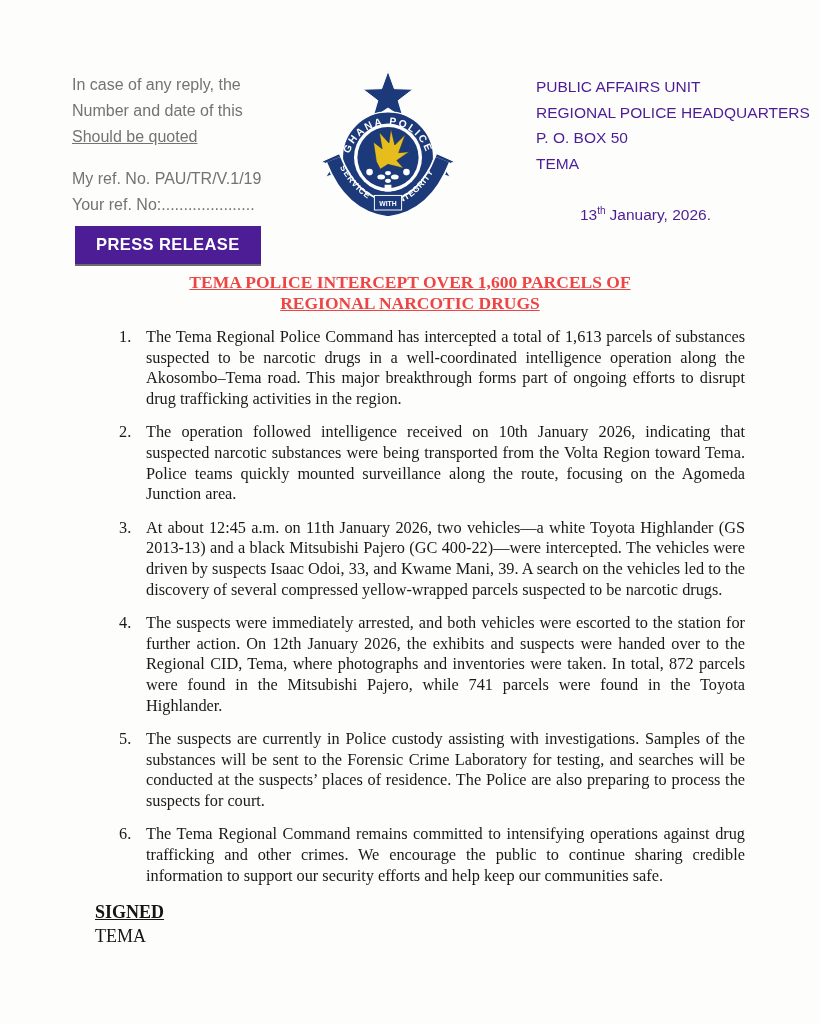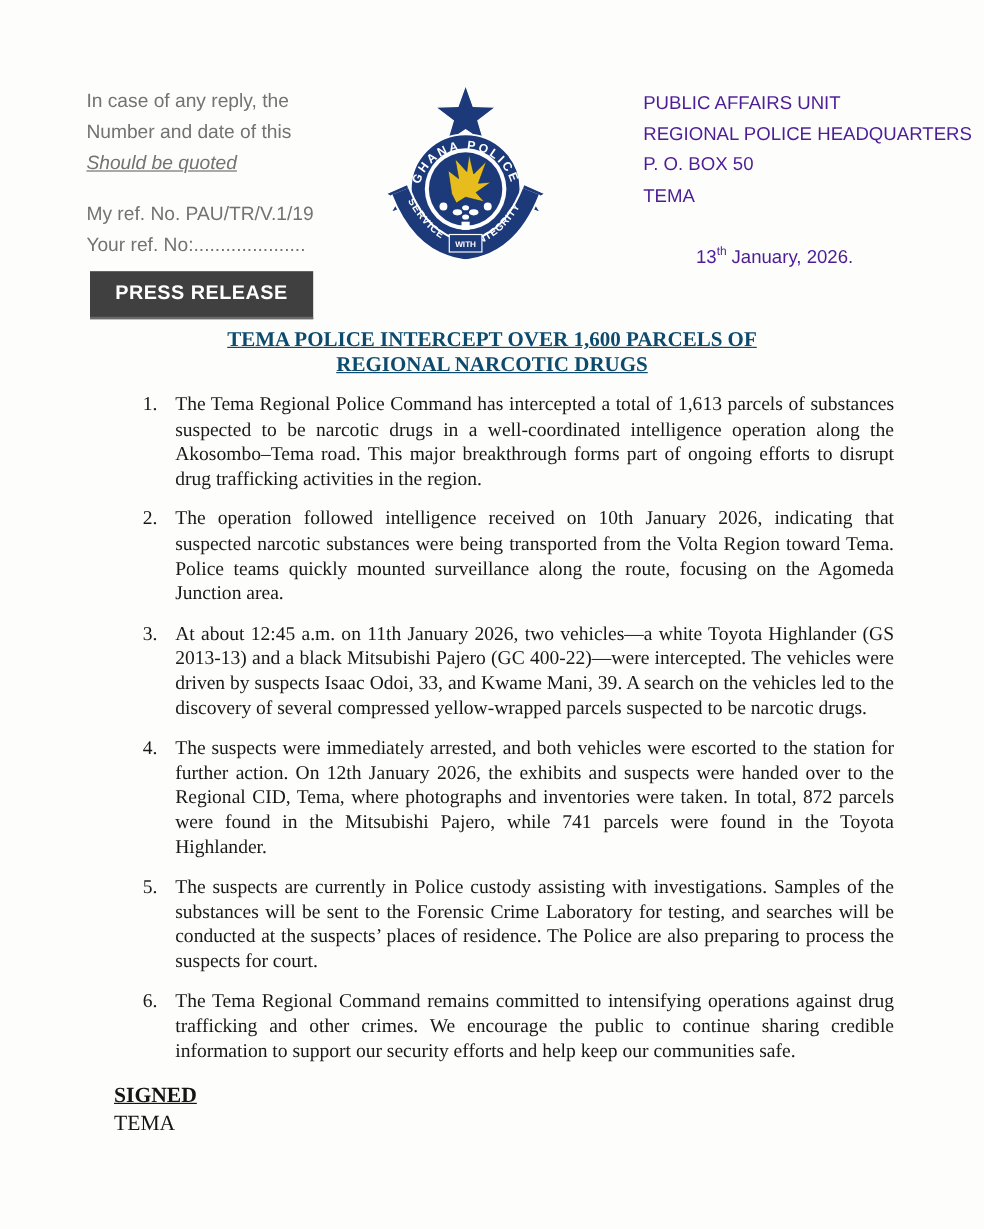--- a/index.html
+++ b/index.html
@@ -10,49 +10,49 @@
     color:#1c1c1c;
     overflow:hidden;
     font-family:"Liberation Serif", serif;
   }
   
   .hdr-left{
     position:absolute;left:72px;top:72px;width:250px;
     font-family:"Liberation Sans", sans-serif;
     font-size:16px;line-height:26px;color:#737373;
   }
-  .hdr-left .u{text-decoration:underline;font-style:italic;}
+  .hdr-left .u{text-decoration:underline;}
   .refs{margin-top:16px;}
   .hdr-right{
     position:absolute;left:536px;top:74px;width:280px;
     font-family:"Liberation Sans", sans-serif;
     font-size:15.5px;line-height:25.5px;color:#4c1d95;
   }
   .date-line{margin-top:26px;margin-left:44px;}
   .date-line sup{font-size:10px;vertical-align:super;line-height:0;}
   .date-rest{margin-left:4px;}
   
   .crest-wrap{position:absolute;left:320px;top:68px;width:136px;height:148px;}
   .navy{fill:#1c3a7a;}
   .goldf{fill:#e6bd1d;}
   .crest-txt{font-family:"Liberation Sans", sans-serif;font-weight:bold;fill:#ffffff;}
   
   .press-badge{
     position:absolute;left:75px;top:226px;
-    background:#404040;color:#ffffff;
+    background:#4c1d95;color:#ffffff;
     font-family:"Liberation Sans", sans-serif;
     font-weight:bold;font-size:16.5px;letter-spacing:.4px;
     padding:9px 21px 10px 21px;
     border-bottom:2px solid #6a6a6a;
   }
   
   .doc-title{
     position:absolute;left:0;top:272px;width:820px;
     text-align:center;font-weight:bold;font-size:17.5px;line-height:21px;
-    color:#0c4a6e;
+    color:#ef4444;
   }
   .doc-title span{text-decoration:underline;}
   
   .body-list{
     position:absolute;left:95px;top:327px;width:650px;
     font-size:16.3px;line-height:20.6px;color:#191919;
   }
   .list-item{position:relative;padding-left:51px;margin-bottom:13px;}
   .list-item .num{position:absolute;left:24px;top:0;}
   .list-item .txt{display:block;text-align:justify;}

